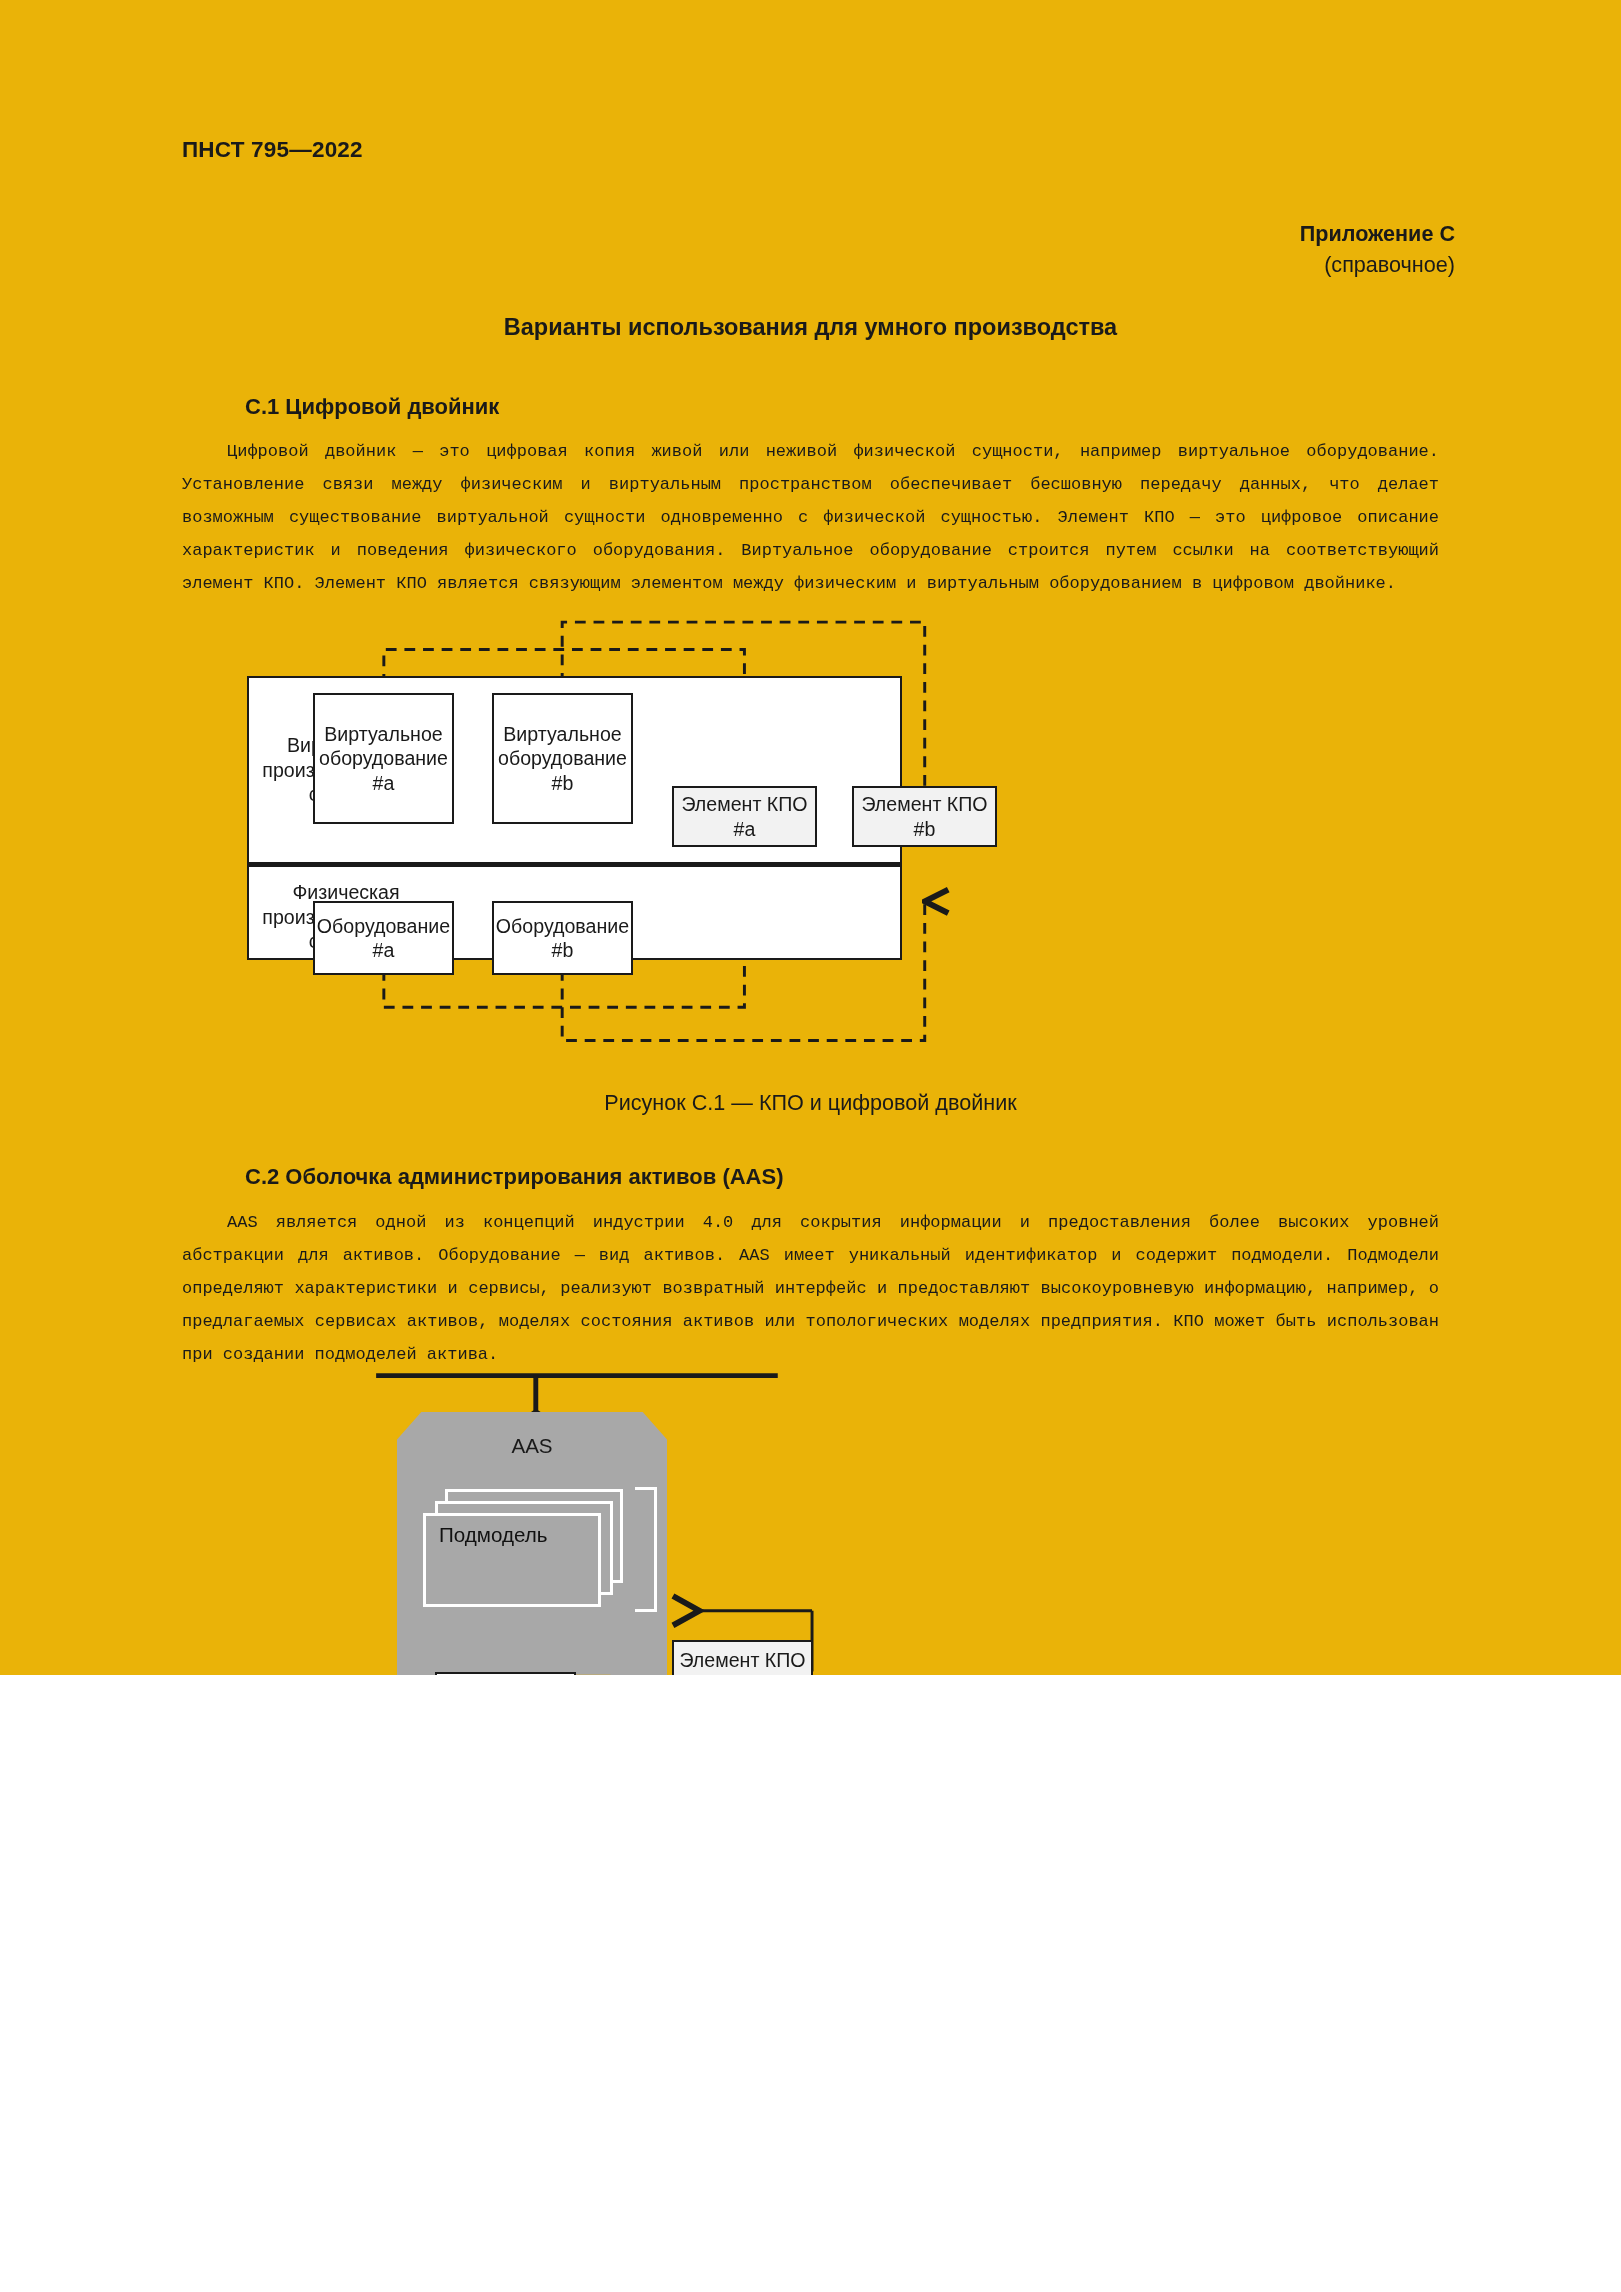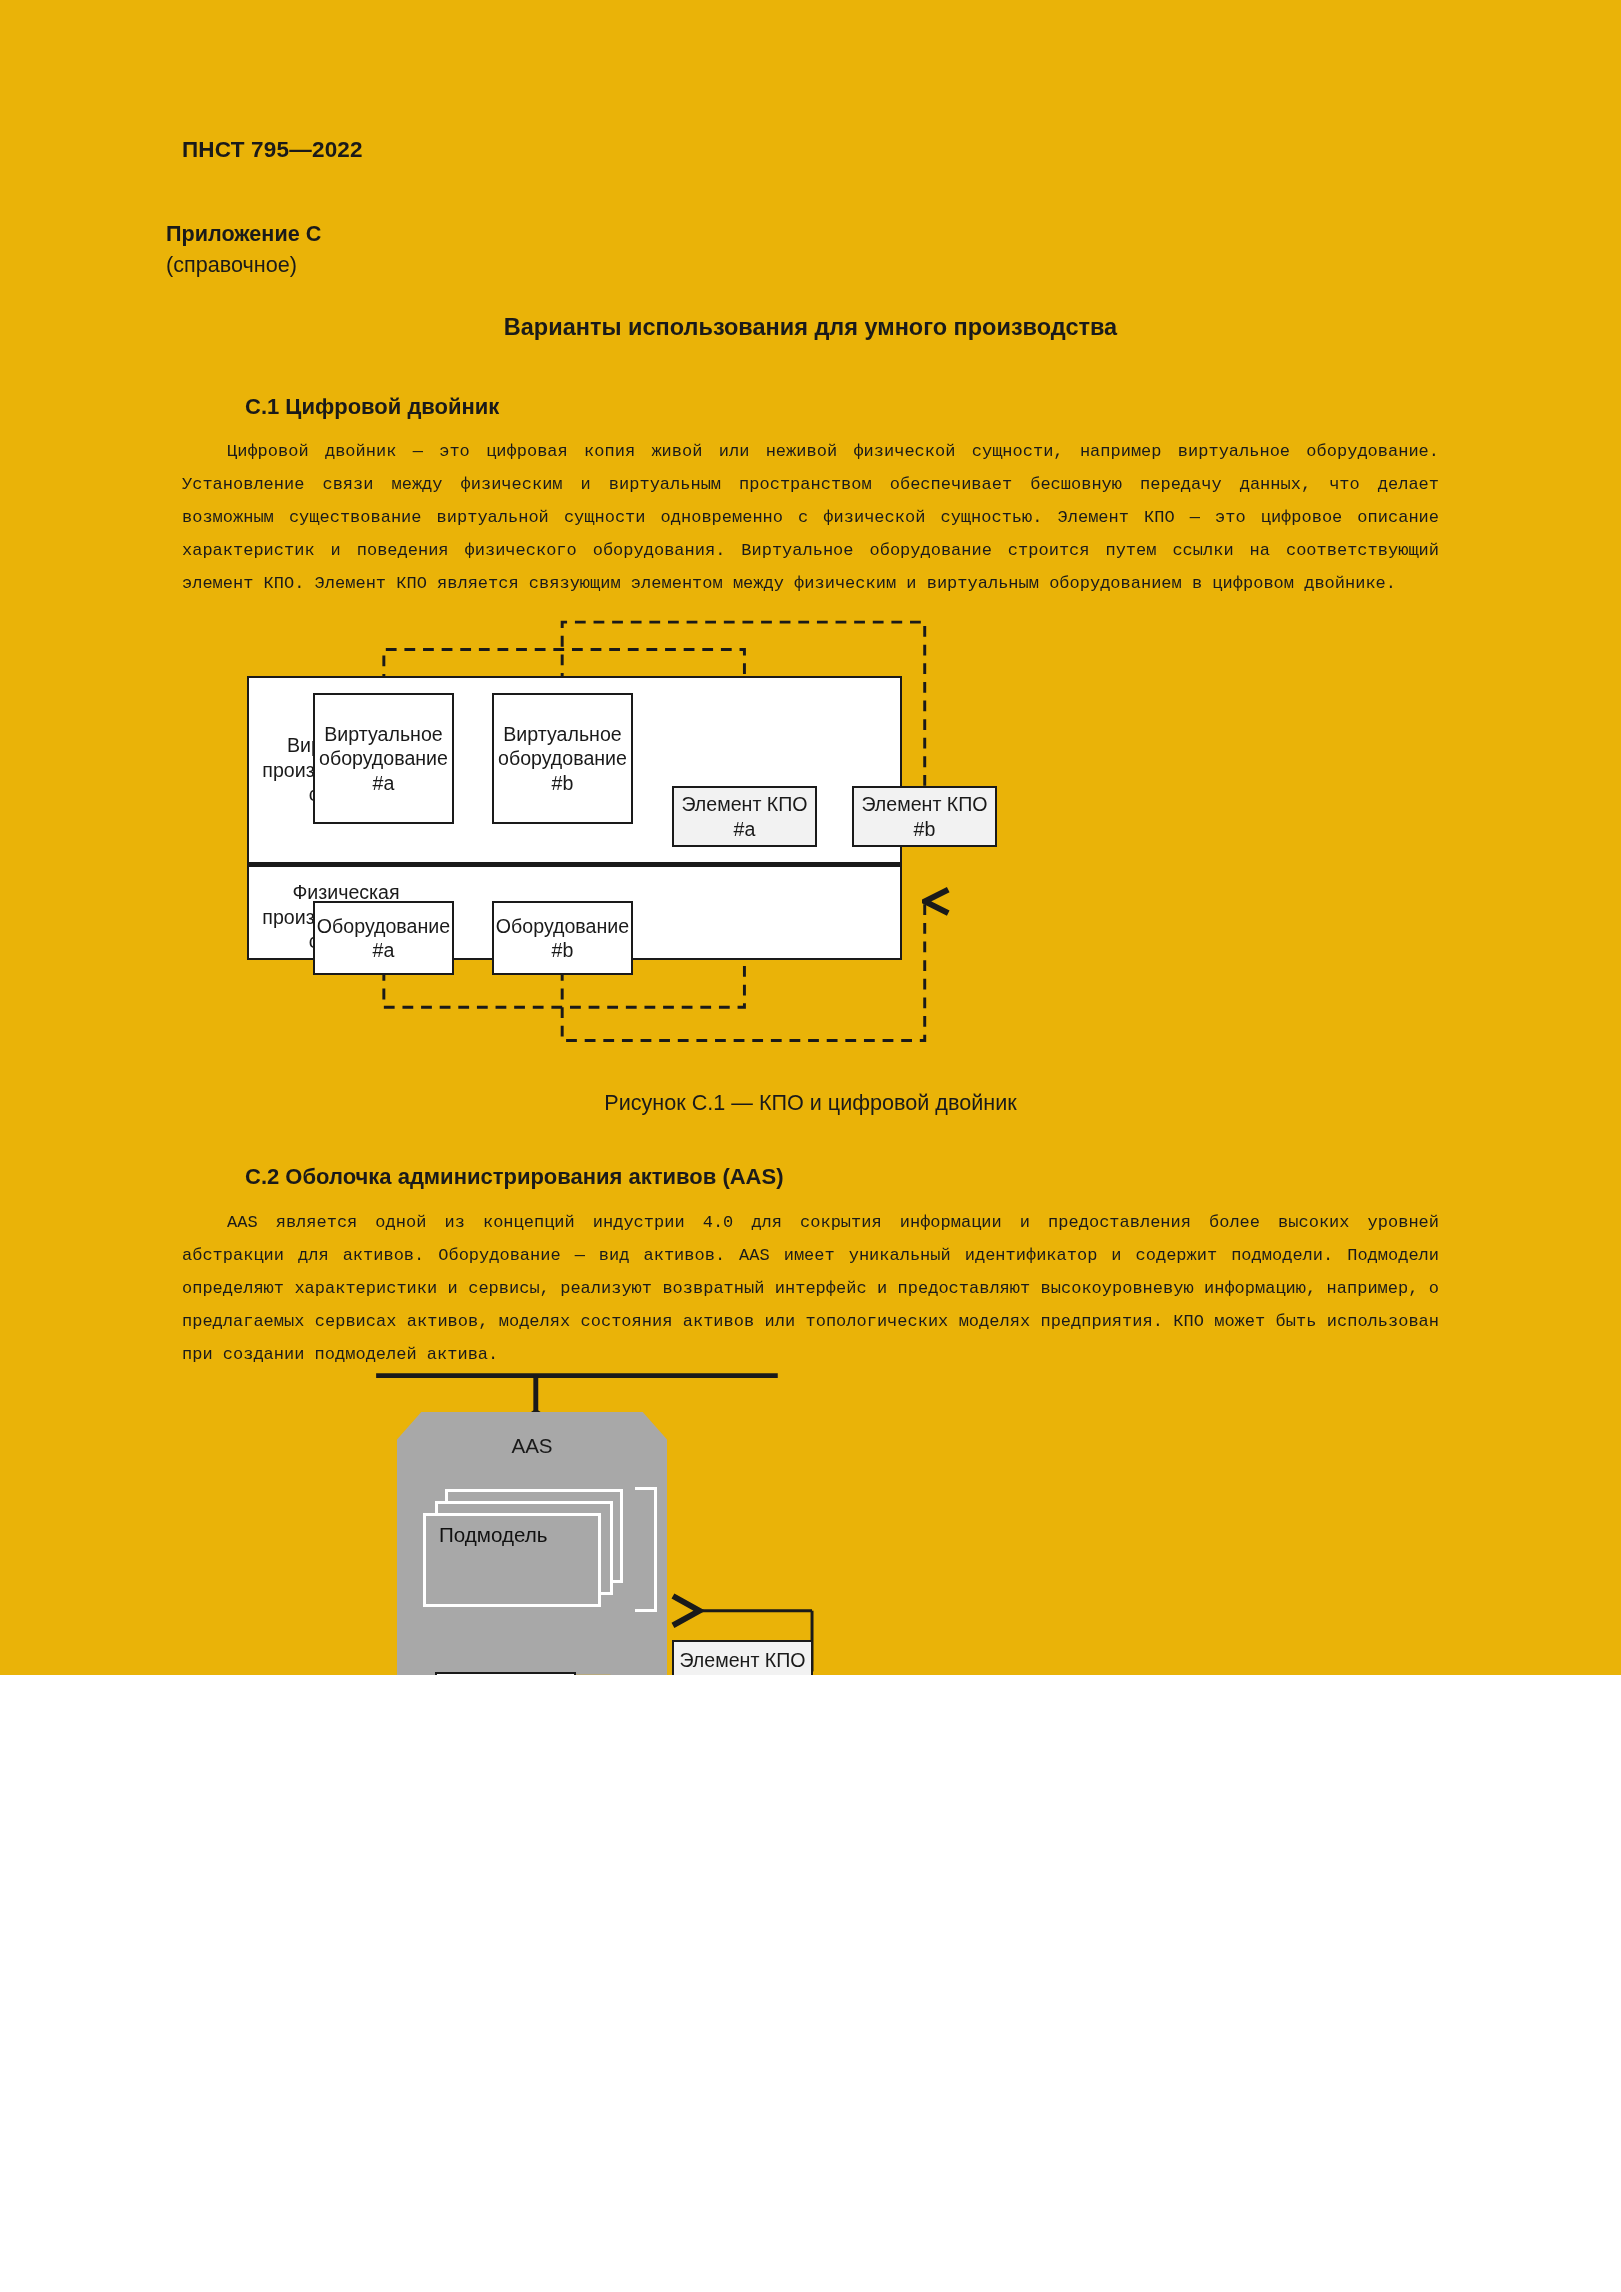--- a/index.html
+++ b/index.html
@@ -26,24 +26,24 @@
     left: 182px;
     top: 137px;
     font-size: 22.5px;
     font-weight: bold;
     letter-spacing: 0.2px;
   }
 
   
   .annex-block {
     position: absolute;
-    left: 166px;
+    left: 198px;
     top: 218px;
     width: 1257px;
-    text-align: left;
+    text-align: right;
   }
   .annex-line {
     font-size: 21.6px;
     font-weight: bold;
     line-height: 31px;
   }
   .annex-sub {
     font-size: 21.6px;
     font-weight: normal;
     line-height: 31px;

